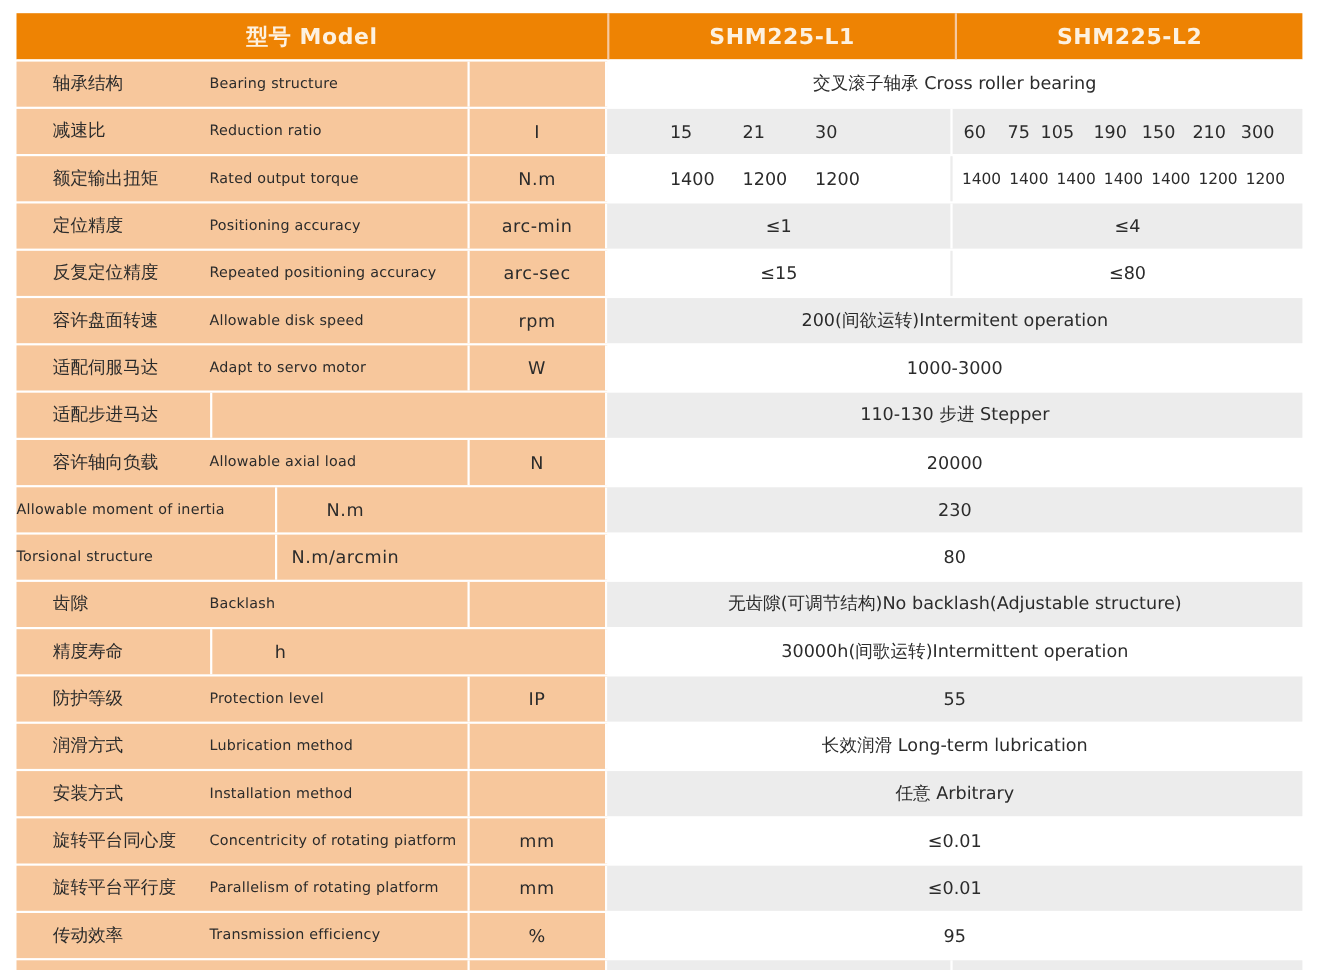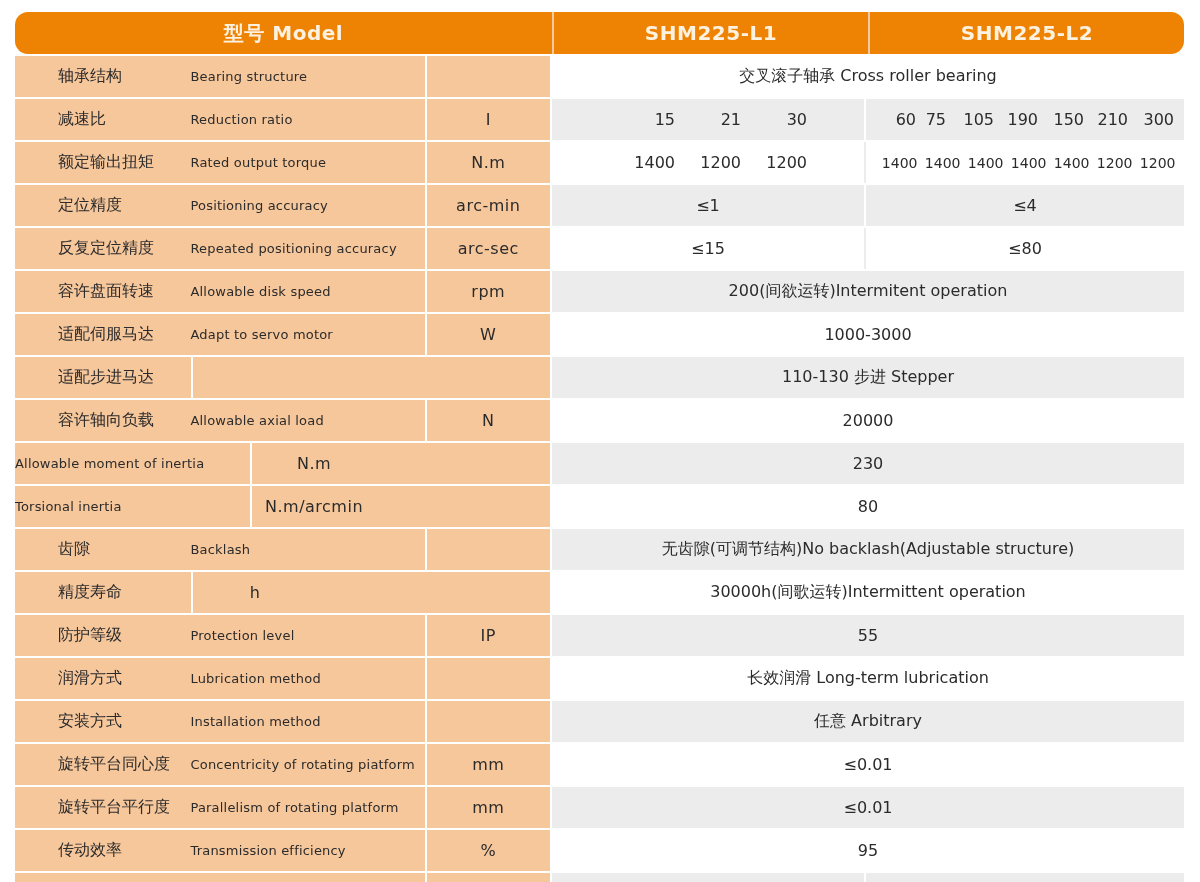--- a/index.html
+++ b/index.html
@@ -1,38 +1,38 @@
 <!DOCTYPE html>
 <html><head>
   <meta charset="utf-8">
   <style>
     html, body { margin: 0; padding: 0; background: #ffffff; }
     body { width: 1200px; height: 882px; position: relative; overflow: hidden;
       font-family: "DejaVu Sans", "Liberation Sans", sans-serif; color: #2b2b2b; }
     .table { position: absolute; left: 15px; top: 12px; width: 1169px; }
-    .row { display: flex; height: 41px; border-bottom: 0px; border-radius: 13px; }
+    .row { display: flex; height: 41px; border-bottom: 0px; }
     .header { height: 42px; background: #ee8303; color: #fdf1e0; font-weight: bold; font-size: 20px; }
     .header .hcell { display: flex; align-items: center; justify-content: center; letter-spacing: 0.5px; }
     .h-model { width: 537px; border-right: 2px solid #f6c9a0; }
     .h-l1 { width: 314px; border-right: 2px solid #f6c9a0; }
     .h-l2 { flex: 1; }
     .left { display: flex; width: 537px; background: #f7c79c; border-right: 2px solid #ffffff; box-sizing: border-box; }
-    .zh { width: 176px; padding-left: 43px; box-sizing: border-box; font-size: 16px; display: flex; align-items: center; white-space: nowrap; }
+    .zh { width: 176px; padding-left: 33px; box-sizing: border-box; font-size: 16px; display: flex; align-items: center; white-space: nowrap; }
     .en { width: 235px; font-size: 13px; display: flex; align-items: center; white-space: nowrap; letter-spacing: 0.2px; }
     .unit { width: 126px; border-left: 2px solid #ffffff; font-size: 16px; display: flex; align-items: center; justify-content: center; box-sizing: border-box; letter-spacing: 0.5px; }
     .right { flex: 1; display: flex; font-size: 16px; }
     .right.alt { background: #ececec; }
     .right.plain { background: #ffffff; }
     .val { display: flex; align-items: center; justify-content: center; }
     .val.full { flex: 1; }
     .val.l1 { width: 314px; border-right: 2px solid #ffffff; box-sizing: border-box; }
     .right.plain .val.l1 { border-right: 2px solid #ececec; }
     .val.l2 { flex: 1; }
     .multi { display: flex; align-items: center; justify-content: center; }
-    .multi span { display: inline-block; text-align: right; }
+    .multi span { display: inline-block; text-align: left; }
     .row + .row { border-top: 2px solid #ffffff; }
   </style>
 </head>
 <body>
 
 <div class="table">
   <div class="row header">
     <div class="hcell h-model">型号 Model</div>
     <div class="hcell h-l1">SHM225-L1</div>
     <div class="hcell h-l2">SHM225-L2</div>
@@ -169,21 +169,21 @@
         <div class="en">Allowable moment of inertia</div>
         <div class="unit">N.m</div>
       </div>
     <div class="right alt">
         <div class="val full">230</div>
       </div>
   </div>
 
   <div class="row">
     <div class="left">
-        <div class="en">Torsional inertia</div>
+        <div class="en">Torsional structure</div>
         <div class="unit">N.m/arcmin</div>
       </div>
     <div class="right plain">
         <div class="val full">80</div>
       </div>
   </div>
 
   <div class="row">
     <div class="left">
         <div class="zh">齿隙</div>

